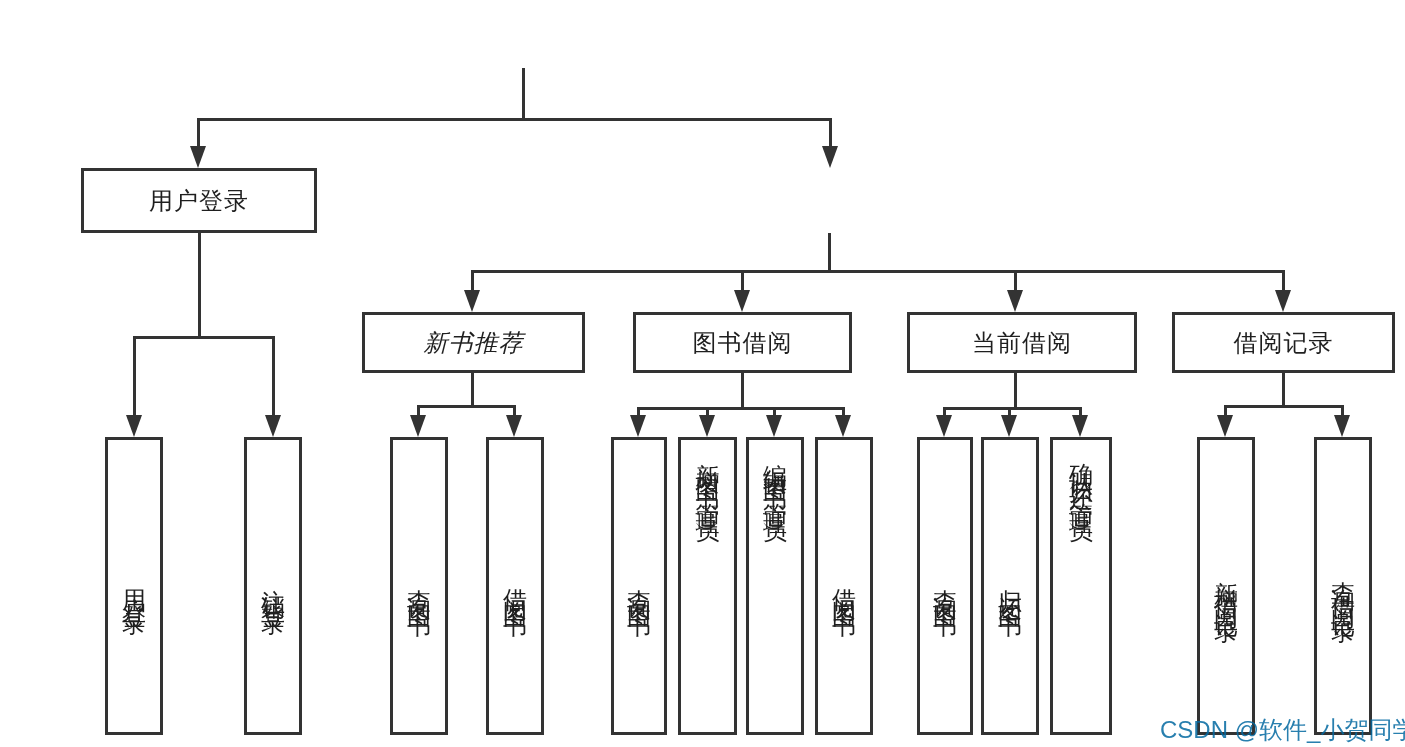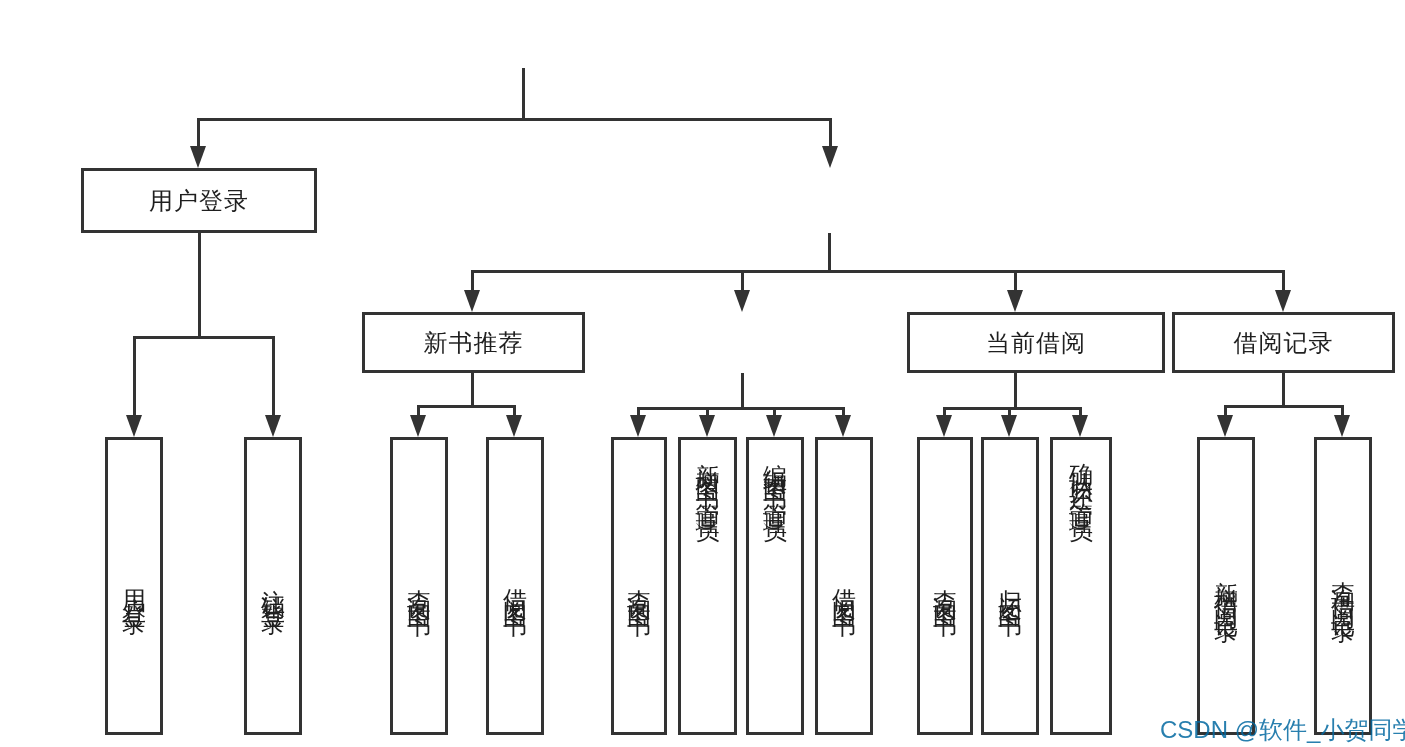--- a/index.html
+++ b/index.html
@@ -51,24 +51,27 @@
   <div class="hl" style="left:471px; top:270px; width:814px;"></div>
   <div class="vl" style="left:471px; top:270px; height:22px;"></div>
   <div class="arrow" style="left:464px; top:290px;"></div>
   <div class="vl" style="left:741px; top:270px; height:22px;"></div>
   <div class="arrow" style="left:734px; top:290px;"></div>
   <div class="vl" style="left:1014px; top:270px; height:22px;"></div>
   <div class="arrow" style="left:1007px; top:290px;"></div>
   <div class="vl" style="left:1282px; top:270px; height:22px;"></div>
   <div class="arrow" style="left:1275px; top:290px;"></div>
 
-  <div class="box hbox" style="left:362px; top:312px; width:223px; height:61px;">
+  <div class="box hbox" style="left:362px; top:312px; width:223px; height:61px;font-style:italic;">
     <span>新书推荐</span>
   </div>
-  <div class="box hbox" style="left:907px; top:312px; width:258px; height:61px;justify-content:center;">
+  <div class="box hbox" style="left:633px; top:312px; width:219px; height:61px;">
+    <span>图书借阅</span>
+  </div>
+  <div class="box hbox" style="left:907px; top:312px; width:230px; height:61px;justify-content:center;">
     <span>当前借阅</span>
   </div>
   <div class="box hbox" style="left:1172px; top:312px; width:223px; height:61px;">
     <span>借阅记录</span>
   </div>
 
   <div class="vl" style="left:471px; top:373px; height:32px;"></div>
   <div class="hl" style="left:417px; top:405px; width:99px;"></div>
   <div class="vl" style="left:417px; top:405px; height:12px;"></div>
   <div class="arrow" style="left:410px; top:415px;"></div>

